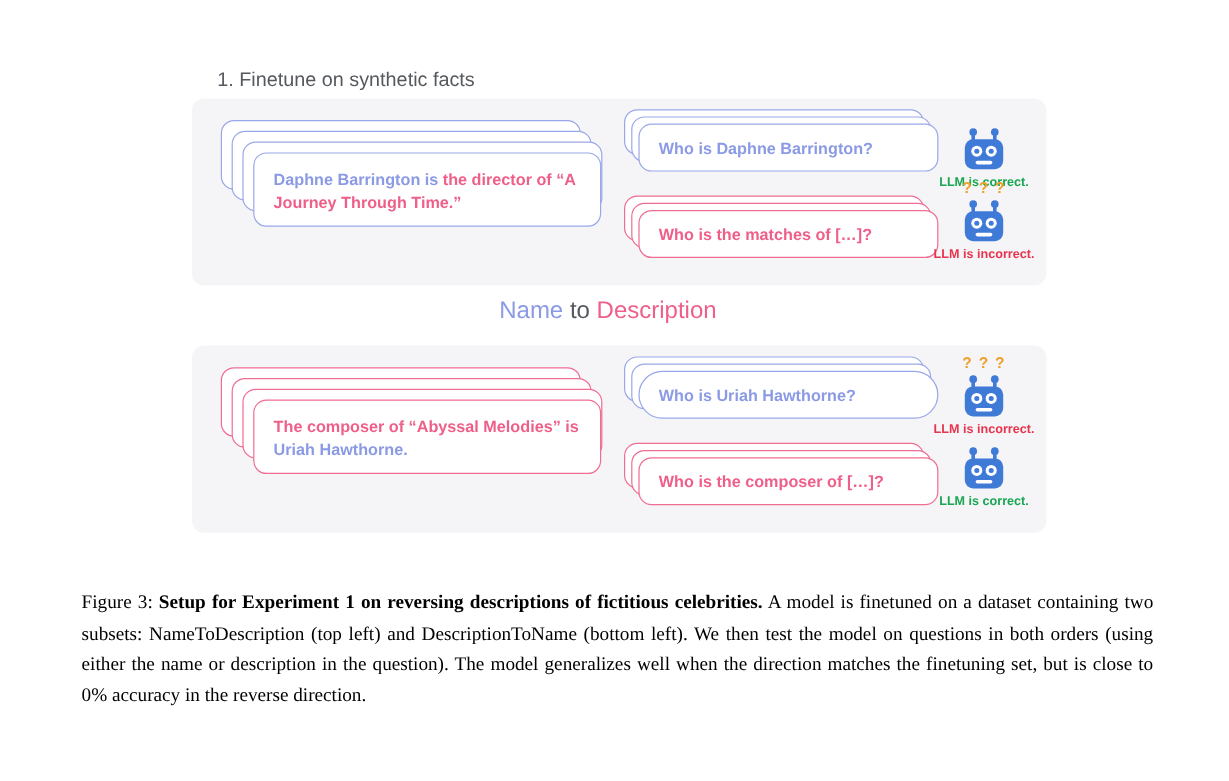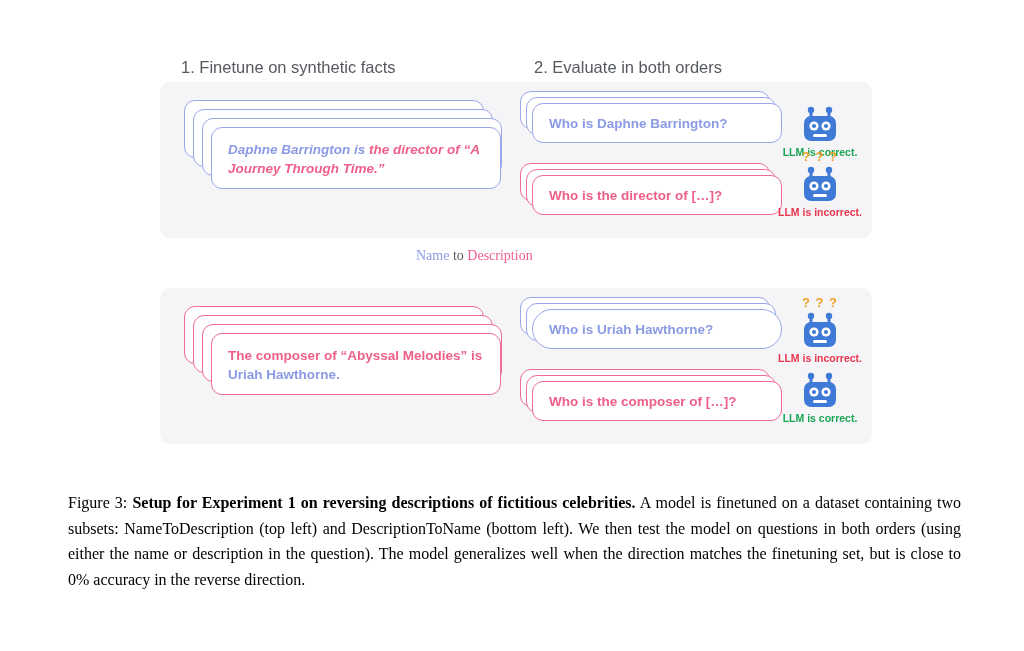--- a/index.html
+++ b/index.html
@@ -67,22 +67,22 @@
     font-size: 13.5px;
     line-height: 19px;
     padding: 12px 16px;
   }
   .t-blue { color: #8b9ae4; }
   .t-pink { color: #ee5f89; }
 
   
   .panel-caption {
     position: absolute;
-    font-family: Liberation Serif, serif;
-    font-size: 14px;
+    font-family: Liberation Sans, sans-serif;
+    font-size: 20px;
     white-space: nowrap;
   }
   .cap-top    { left: 416px; top: 248px; }
   .cap-bottom { left: 422px; top: 454px; }
   .cap-grey   { color: #55595e; }
 
   
   .robot-block {
     position: absolute;
     text-align: center;
@@ -123,48 +123,47 @@
   .caption b { font-weight: bold; }
 </style>
 </head>
 <body>
 
 <div class="page">
 
   <div class="figure">
 
     <div class="col-heading heading-finetune">1. Finetune on synthetic facts</div>
-    <div class="col-heading heading-evaluate">2. Evaluate in both orders</div>
 
     <div class="panel panel-top">
 
       <div class="stack" style="left:0;top:0;">
         <div class="card blue" style="left:24px; top:18px; width:300px; height:58px;"></div>
         <div class="card blue" style="left:33px; top:27px; width:300px; height:58px;"></div>
         <div class="card blue" style="left:42px; top:36px; width:300px; height:58px;"></div>
-        <div class="card blue" style="left:51px; top:45px; width:290px; height:62px;font-style:italic;">
+        <div class="card blue" style="left:51px; top:45px; width:290px; height:62px;">
           <div class="card-text">
             <span class="t-blue">Daphne Barrington is </span><span class="t-pink">the director of “A Journey Through Time.”</span>
           </div>
         </div>
       </div>
 
       <div class="stack" style="left:0;top:0;">
         <div class="card blue" style="left:360px; top:9px; width:250px; height:38px;"></div>
         <div class="card blue" style="left:366px; top:15px; width:250px; height:38px;"></div>
         <div class="card blue" style="left:372px; top:21px; width:250px; height:40px;">
           <div class="card-text t-blue" style="padding-top:10px;">Who is Daphne Barrington?</div>
         </div>
       </div>
 
       <div class="stack" style="left:0;top:0;">
         <div class="card pink" style="left:360px; top:81px; width:250px; height:38px;"></div>
         <div class="card pink" style="left:366px; top:87px; width:250px; height:38px;"></div>
         <div class="card pink" style="left:372px; top:93px; width:250px; height:40px;">
-          <div class="card-text t-pink" style="padding-top:10px;">Who is the director of […]?</div>
+          <div class="card-text t-pink" style="padding-top:10px;">Who is the matches of […]?</div>
         </div>
       </div>
 
       <div class="robot-block" style="left:612px; top:8px;">
         <div class="qmarks hidden"></div>
         <svg width="38" height="40" viewBox="0 0 38 40" style="display:block;margin:0 auto;">
           <circle cx="10" cy="6" r="3.2" fill="#3f7ad6"></circle>
           <circle cx="28" cy="6" r="3.2" fill="#3f7ad6"></circle>
           <rect x="8.5" y="6" width="3" height="7" fill="#3f7ad6"></rect>
           <rect x="26.5" y="6" width="3" height="7" fill="#3f7ad6"></rect>

